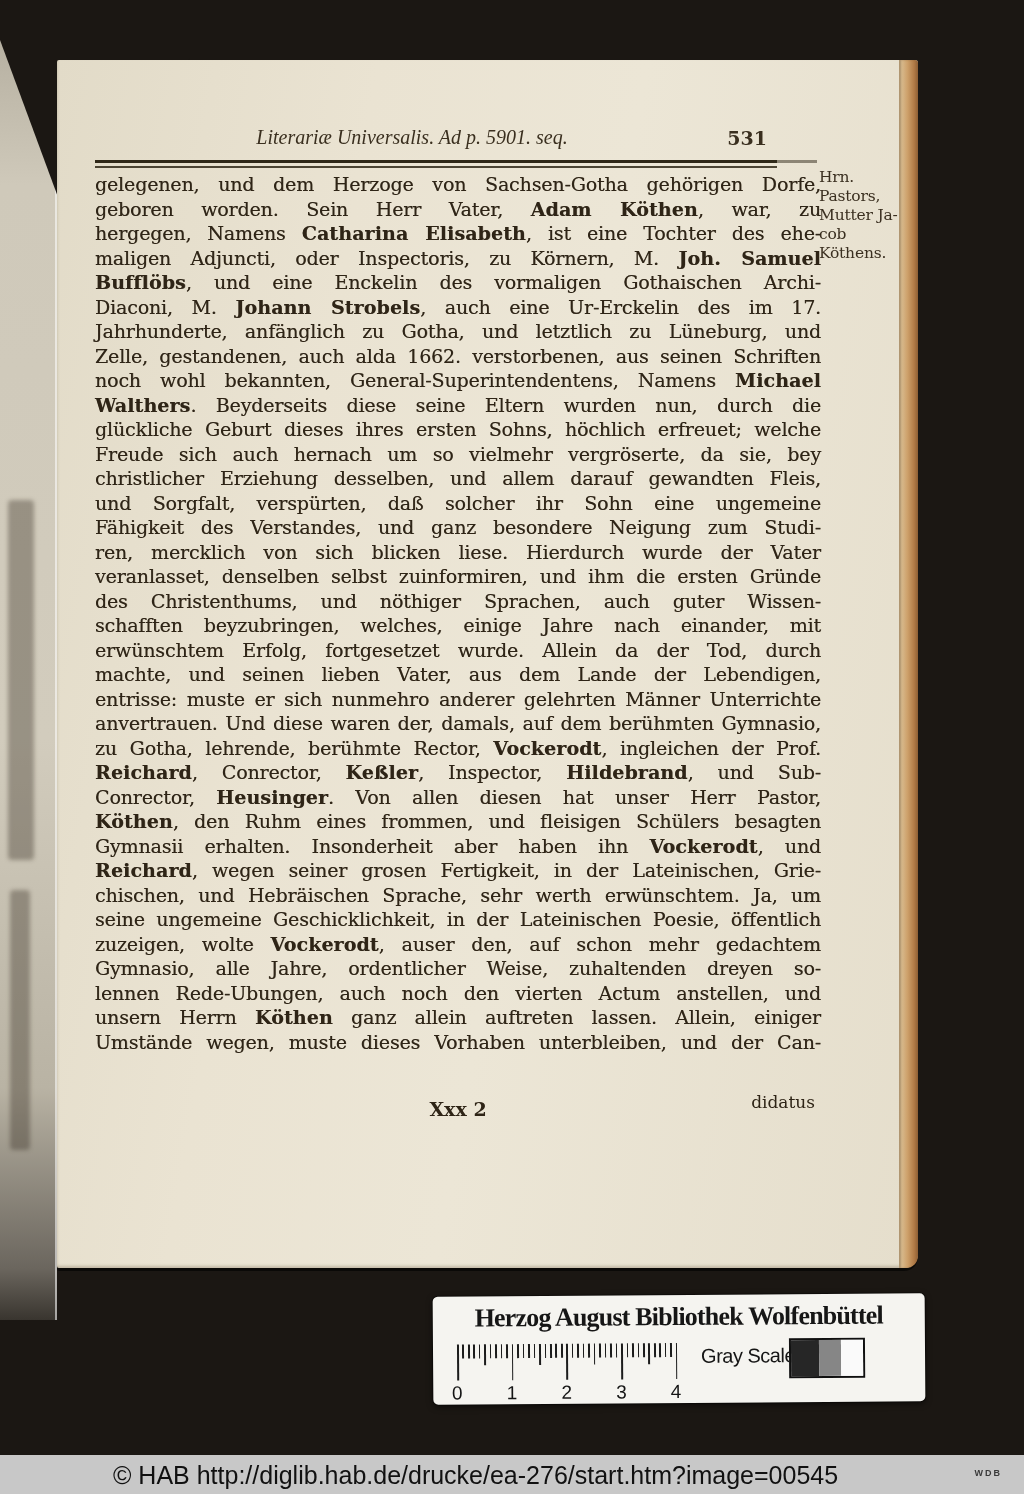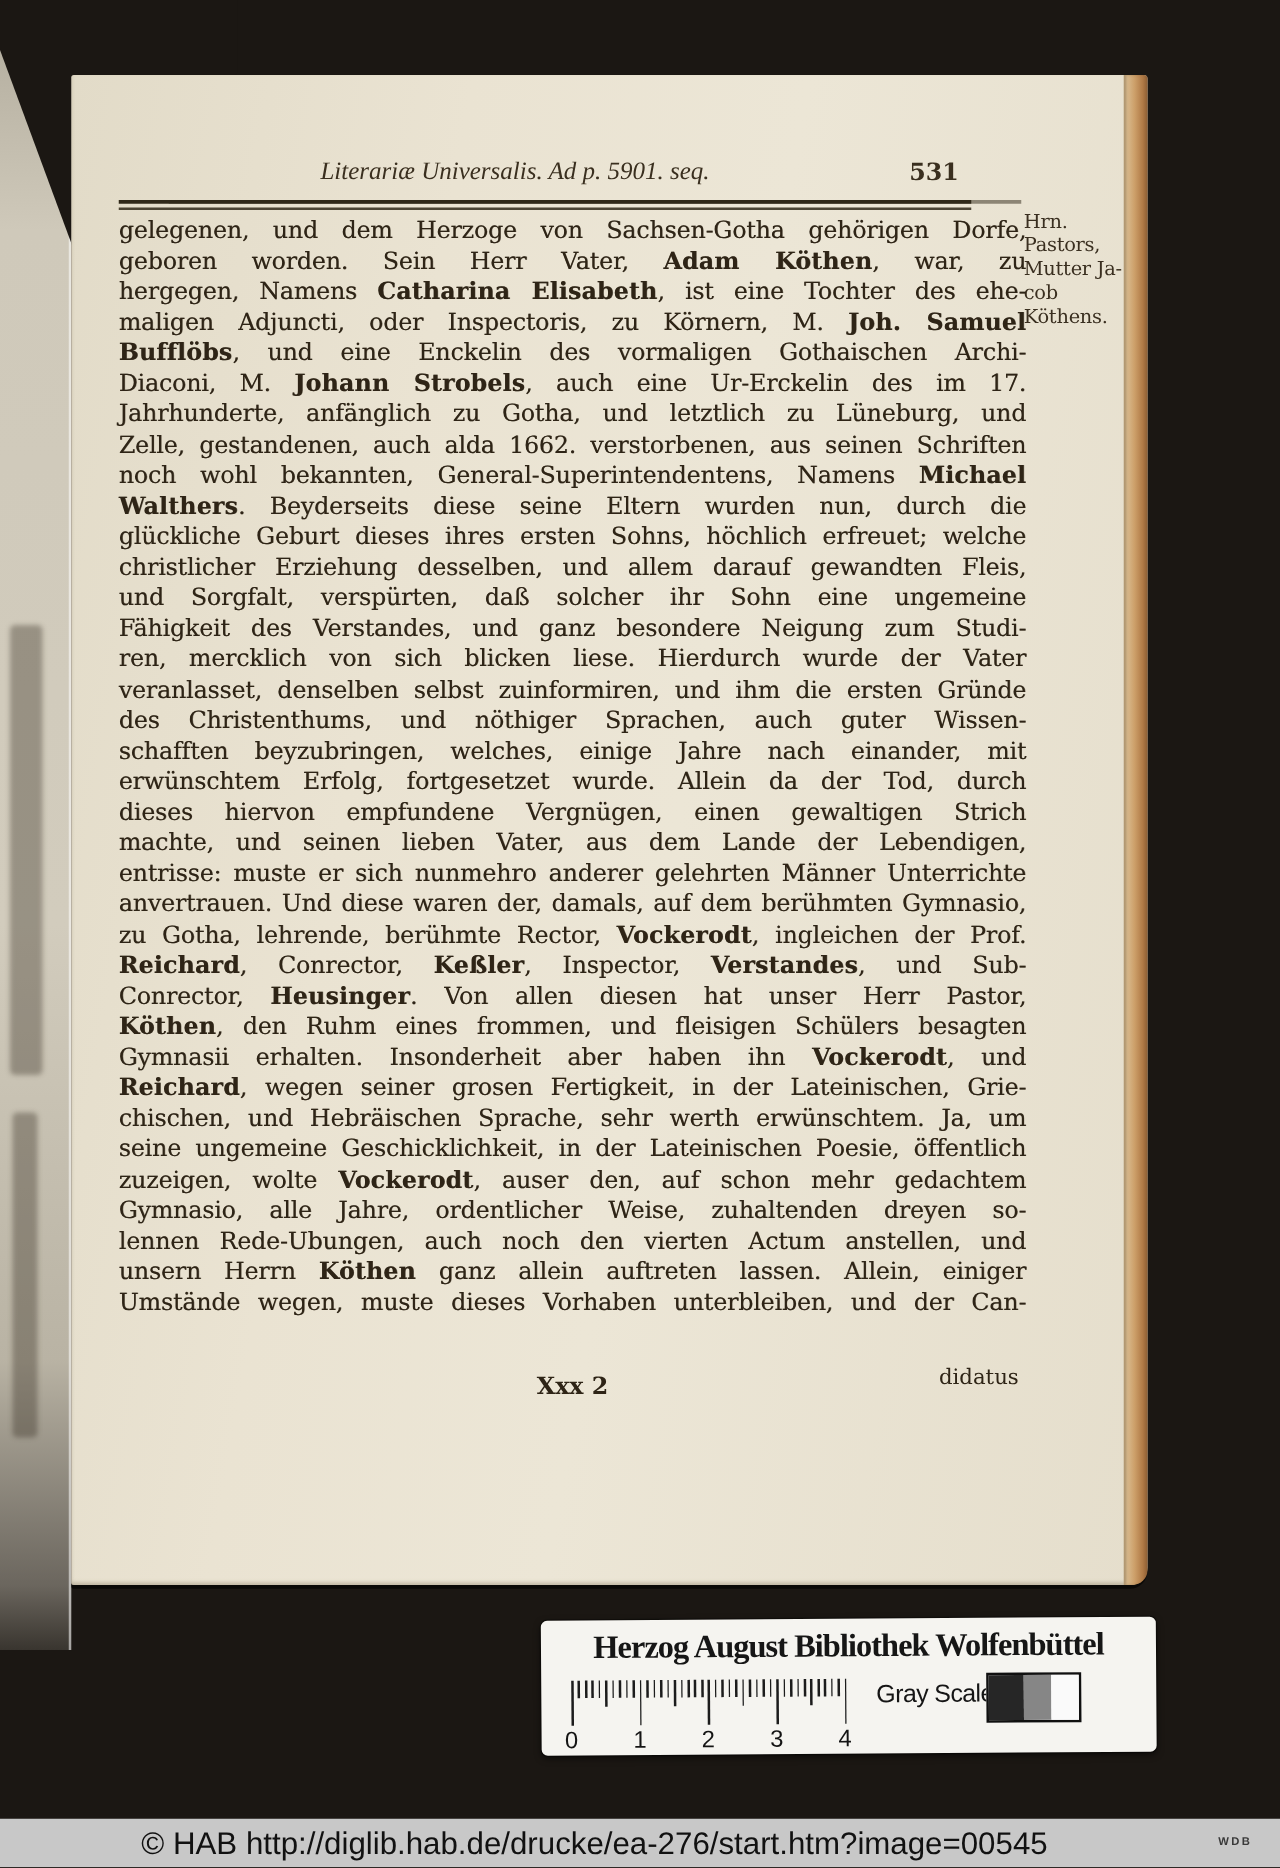--- a/index.html
+++ b/index.html
@@ -110,34 +110,34 @@
         <div class="tl">geboren worden.  Sein Herr Vater, <b>Adam Köthen</b>, war, zu</div>
         <div class="tl">hergegen, Namens <b>Catharina Elisabeth</b>, ist eine Tochter des ehe-</div>
         <div class="tl">maligen Adjuncti, oder Inspectoris, zu Körnern, M. <b>Joh. Samuel</b></div>
         <div class="tl"><b>Bufflöbs</b>, und eine Enckelin des vormaligen Gothaischen Archi-</div>
         <div class="tl">Diaconi, M. <b>Johann Strobels</b>, auch eine Ur-Erckelin des im 17.</div>
         <div class="tl">Jahrhunderte, anfänglich zu Gotha, und letztlich zu Lüneburg, und</div>
         <div class="tl">Zelle, gestandenen, auch alda 1662. verstorbenen, aus seinen Schriften</div>
         <div class="tl">noch wohl bekannten, General-Superintendentens, Namens <b>Michael</b></div>
         <div class="tl"><b>Walthers</b>.  Beyderseits diese seine Eltern wurden nun, durch die</div>
         <div class="tl">glückliche Geburt dieses ihres ersten Sohns, höchlich erfreuet; welche</div>
+        <div class="tl">Freude sich auch hernach um so vielmehr vergröserte, da sie, bey</div>
         <div class="tl">christlicher Erziehung desselben, und allem darauf gewandten Fleis,</div>
         <div class="tl">und Sorgfalt, verspürten, daß solcher ihr Sohn eine ungemeine</div>
         <div class="tl">Fähigkeit des Verstandes, und ganz besondere Neigung zum Studi-</div>
         <div class="tl">ren, mercklich von sich blicken liese.  Hierdurch wurde der Vater</div>
         <div class="tl">veranlasset, denselben selbst zuinformiren, und ihm die ersten Gründe</div>
         <div class="tl">des Christenthums, und nöthiger Sprachen, auch guter Wissen-</div>
         <div class="tl">schafften beyzubringen, welches, einige Jahre nach einander, mit</div>
         <div class="tl">erwünschtem Erfolg, fortgesetzet wurde.  Allein da der Tod, durch</div>
-        <div class="tl">dieses hiervon empfundene Vergnügen, einen gewaltigen Strich</div>
         <div class="tl">machte, und seinen lieben Vater, aus dem Lande der Lebendigen,</div>
         <div class="tl">entrisse: muste er sich nunmehro anderer gelehrten Männer Unterrichte</div>
         <div class="tl">anvertrauen. Und diese waren der, damals, auf dem berühmten Gymnasio,</div>
         <div class="tl">zu Gotha, lehrende, berühmte Rector, <b>Vockerodt</b>, ingleichen der Prof.</div>
-        <div class="tl"><b>Reichard</b>, Conrector, <b>Keßler</b>, Inspector, <b>Verstandes</b>, und Sub-</div>
+        <div class="tl"><b>Reichard</b>, Conrector, <b>Keßler</b>, Inspector, <b>Hildebrand</b>, und Sub-</div>
         <div class="tl">Conrector, <b>Heusinger</b>.  Von allen diesen hat unser Herr Pastor,</div>
         <div class="tl"><b>Köthen</b>, den Ruhm eines frommen, und fleisigen Schülers besagten</div>
         <div class="tl">Gymnasii erhalten.  Insonderheit aber haben ihn <b>Vockerodt</b>, und</div>
         <div class="tl"><b>Reichard</b>, wegen seiner grosen Fertigkeit, in der Lateinischen, Grie-</div>
         <div class="tl">chischen, und Hebräischen Sprache, sehr werth erwünschtem.  Ja, um</div>
         <div class="tl">seine ungemeine Geschicklichkeit, in der Lateinischen Poesie, öffentlich</div>
         <div class="tl">zuzeigen, wolte <b>Vockerodt</b>, auser den, auf schon mehr gedachtem</div>
         <div class="tl">Gymnasio, alle Jahre, ordentlicher Weise, zuhaltenden dreyen so-</div>
         <div class="tl">lennen Rede-Ubungen, auch noch den vierten Actum anstellen, und</div>
         <div class="tl">unsern Herrn <b>Köthen</b> ganz allein auftreten lassen.  Allein, einiger</div>

